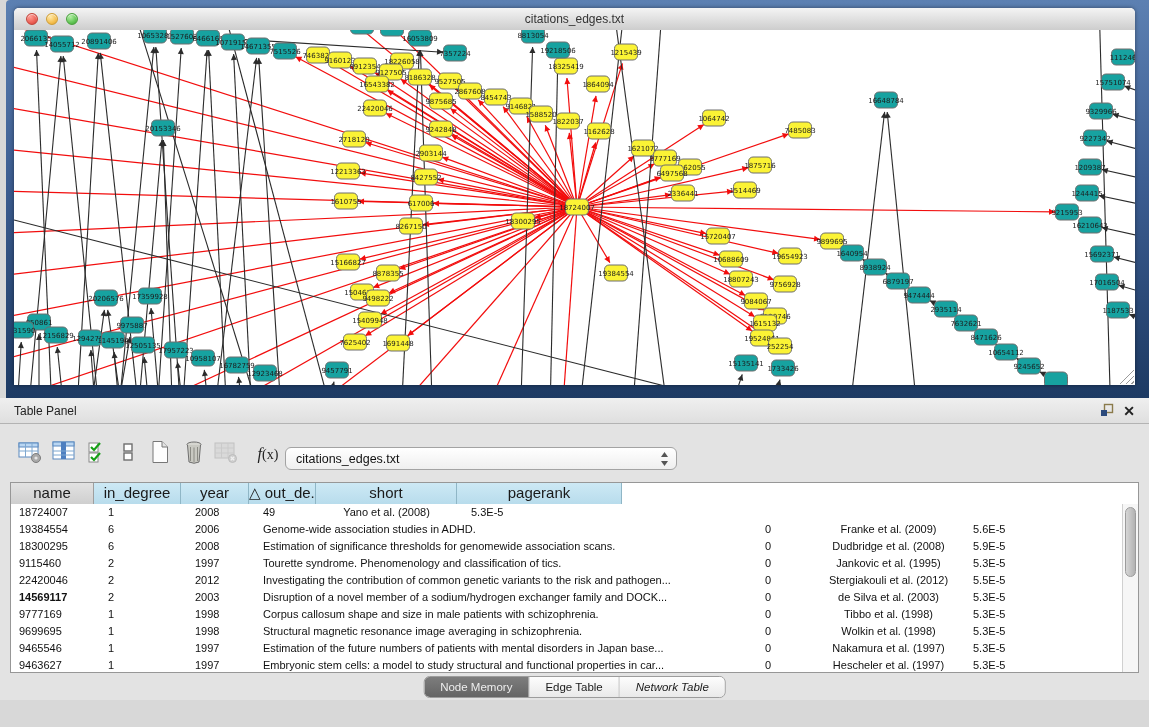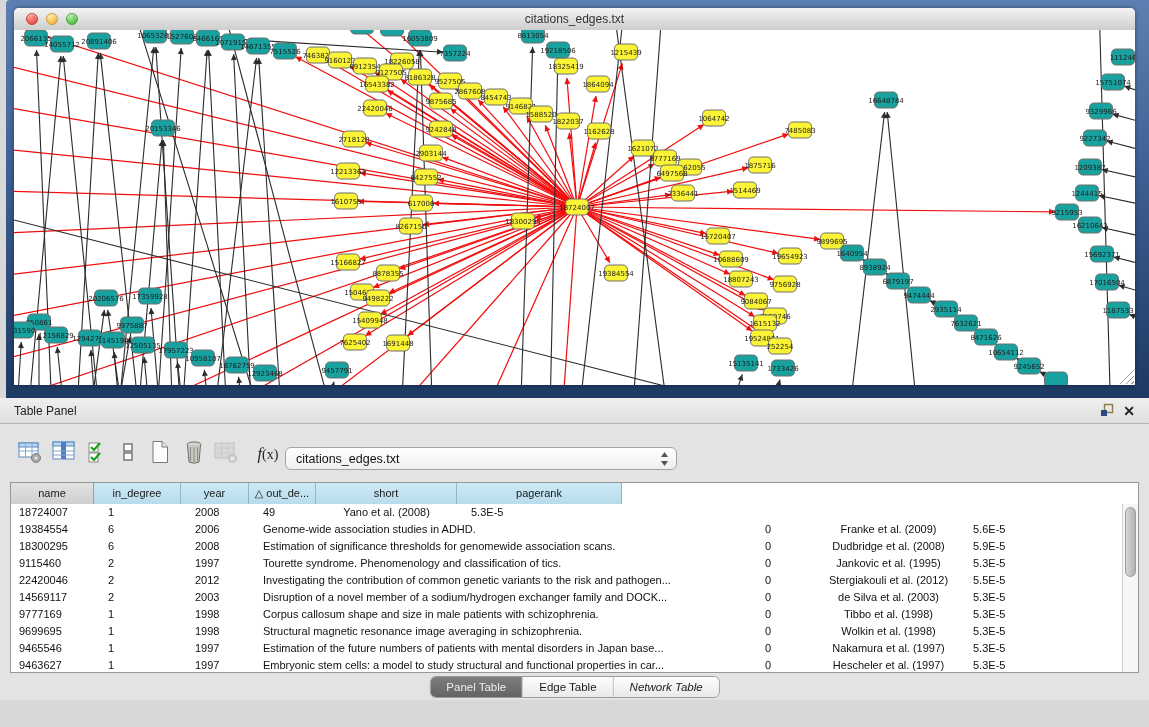--- a/index.html
+++ b/index.html
@@ -44,21 +44,21 @@
     border:1px solid #a3a3a3;border-radius:6px;background:linear-gradient(180deg,#ffffff,#efefef);
     font-size:12.5px;color:#111;}
   .dropdown .val{position:absolute;left:10px;top:4px;}
   .dropdown .arrows{position:absolute;right:7px;top:3px;}
 
   
   .tablewrap{position:absolute;left:10px;top:58px;width:1129px;height:191px;background:#fff;
     border:1px solid #979797;box-sizing:border-box;overflow:hidden;}
   .thead{display:flex;height:21px;}
   .th{box-sizing:border-box;background:linear-gradient(180deg,#cde9f5,#b8dcEC);border-right:1px solid #8fb6c6;
-    font-size:11px;color:#1a1a1a;text-align:center;line-height:20px;overflow:hidden;white-space:nowrap;flex:0 0 auto;}
+    font-size:15px;color:#1a1a1a;text-align:center;line-height:20px;overflow:hidden;white-space:nowrap;flex:0 0 auto;}
   .th.first{background:linear-gradient(180deg,#e2e2e2,#cfcfcf);border-right:1px solid #9e9e9e;}
   .trow{display:flex;height:17px;font-size:11px;color:#111;}
   .td{box-sizing:border-box;padding:2px 0 0 14px;overflow:hidden;white-space:nowrap;flex:0 0 auto;}
   .td.c{text-align:center;padding-left:0;}
   .td.first{padding-left:8px;}
   .vscroll{position:absolute;right:0;top:21px;width:16px;height:168px;background:#f6f6f6;border-left:1px solid #d0d0d0;box-sizing:border-box;}
   .vthumb{position:absolute;left:2px;top:3px;width:11px;height:70px;border-radius:6px;
     background:linear-gradient(90deg,#d6d6d6,#b2b2b2);border:1px solid #9b9b9b;box-sizing:border-box;}
 
   
@@ -700,21 +700,21 @@
           <div class="trow">
             <div class="td first" style="width: 83px;">22420046</div>
             <div class="td" style="width: 87px;">2</div>
             <div class="td" style="width: 68px;">2012</div>
             <div class="td" style="width: 502px;">Investigating the contribution of common genetic variants to the risk and pathogen...</div>
             <div class="td" style="width: 67px;">0</div>
             <div class="td c" style="width: 141px;">Stergiakouli et al. (2012)</div>
             <div class="td" style="width: 165px;">5.5E-5</div>
           </div>
           <div class="trow">
-            <div class="td first" style="width: 83px;">14569117</div>
+            <div class="td first" style="width: 83px; font-weight: bold;">14569117</div>
             <div class="td" style="width: 87px;">2</div>
             <div class="td" style="width: 68px;">2003</div>
             <div class="td" style="width: 502px;">Disruption of a novel member of a sodium/hydrogen exchanger family and DOCK...</div>
             <div class="td" style="width: 67px;">0</div>
             <div class="td c" style="width: 141px;">de Silva et al. (2003)</div>
             <div class="td" style="width: 165px;">5.3E-5</div>
           </div>
           <div class="trow">
             <div class="td first" style="width: 83px;">9777169</div>
             <div class="td" style="width: 87px;">1</div>
@@ -751,19 +751,19 @@
             <div class="td c" style="width: 141px;">Hescheler et al. (1997)</div>
             <div class="td" style="width: 165px;">5.3E-5</div>
           </div>
         </div>
       <div class="vscroll">
         <div class="vthumb"></div>
       </div>
     </div>
 
     <div class="tabsbar" id="tabsbar">
-        <button class="tab sel">Panel Table</button>
+        <button class="tab sel">Node Memory</button>
         <button class="tab">Edge Table</button>
         <button class="tab">Network Table</button>
       </div>
   </div>
 
 </div>
 
 </body></html>

